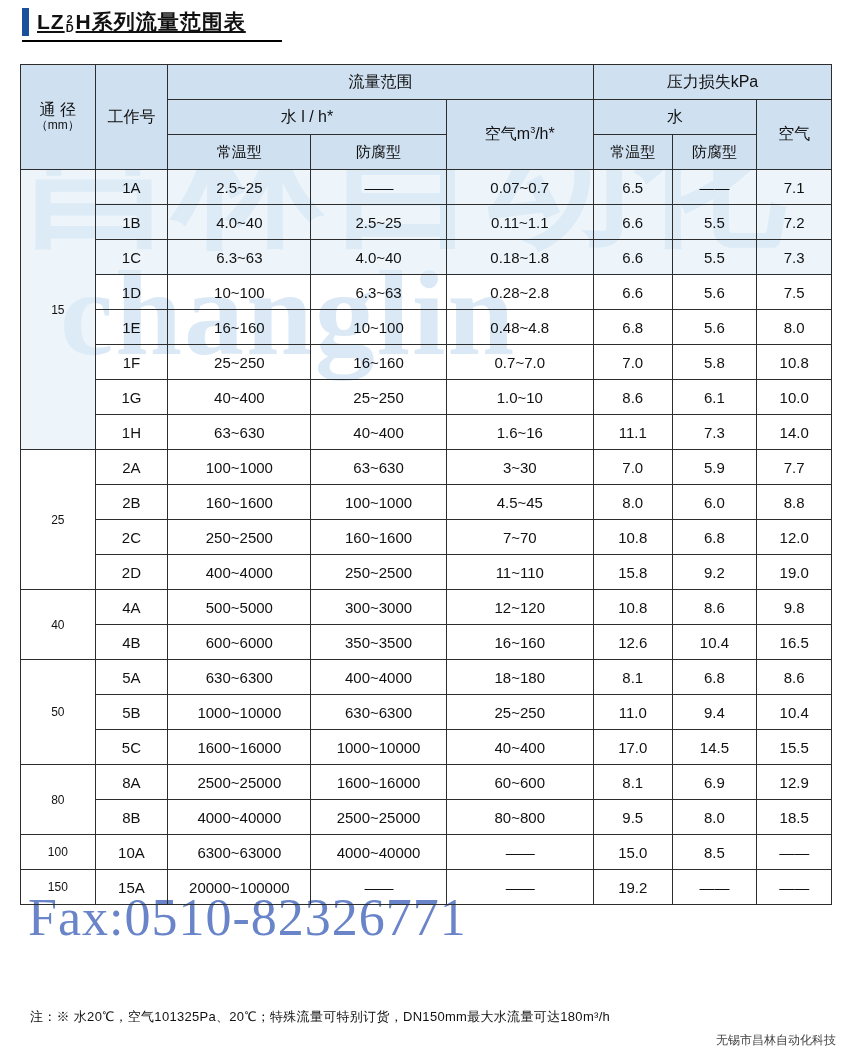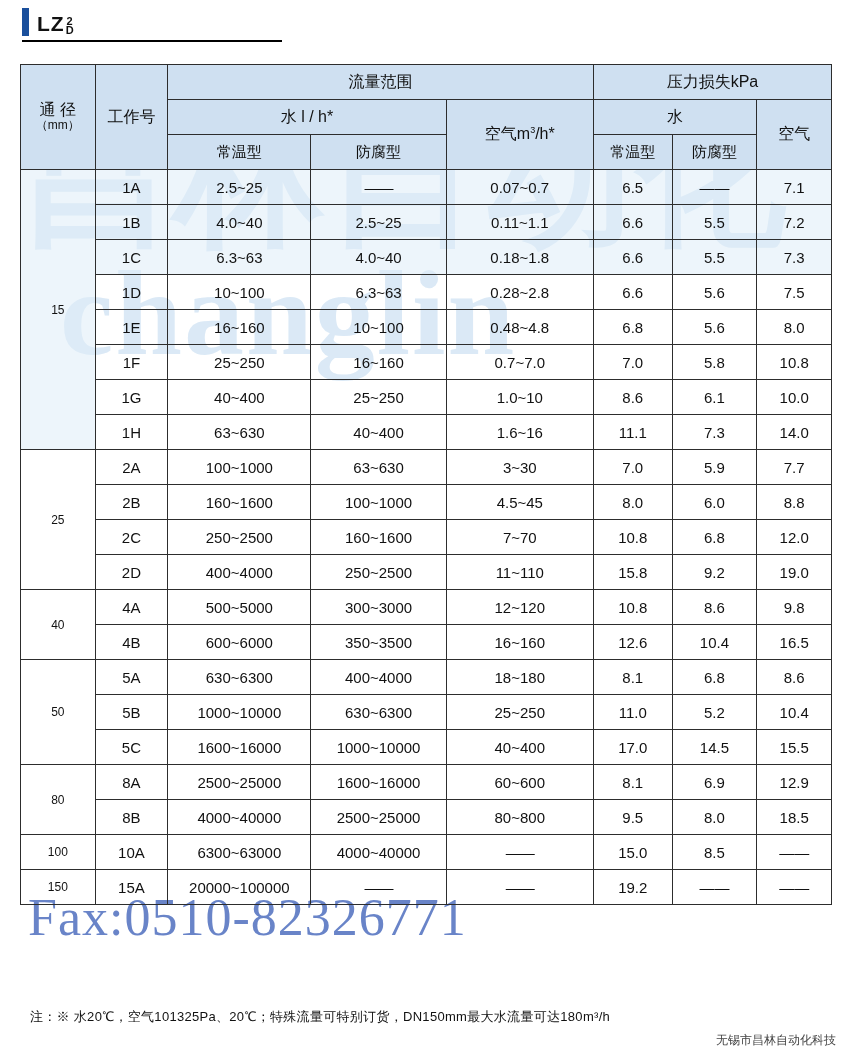--- a/index.html
+++ b/index.html
@@ -85,20 +85,21 @@
     height: 28px;
     background: #1a4f9c;
     margin-right: 8px;
   }
   .title-text {
     font-size: 21px;
     font-weight: bold;
     letter-spacing: 1px;
     font-family: "Liberation Sans", sans-serif;
     white-space: nowrap;
+    text-decoration: underline;
   }
   .title-text .sub-stack {
     display: inline-flex;
     flex-direction: column;
     align-items: center;
     line-height: .85;
     font-size: 11px;
     font-weight: bold;
     vertical-align: middle;
     position: relative;
@@ -194,21 +195,21 @@
   <div class="wm-fax">Fax:0510-82326771</div>
 </div>
 
 <div class="title-wrap">
   <div class="title-bar">
     <div class="title-accent"></div>
     <div class="title-text">
       <span>LZ</span><span class="sub-stack">
           <span>2</span>
           <span>D</span>
-        </span>
+        </span><span>H系列流量范围表</span>
     </div>
   </div>
 </div>
 
 <div class="table-zone">
   <table class="flowtable">
     <colgroup>
       <col style="width:74px">
       <col style="width:72px">
       <col style="width:142px">
@@ -385,21 +386,21 @@
           <td class="c-loss">8.1</td>
           <td class="c-loss">6.8</td>
           <td class="c-air">8.6</td>
         </tr>
         <tr>
           <td class="c-code">5B</td>
           <td class="c-val">1000~10000</td>
           <td class="c-val">630~6300</td>
           <td class="c-val">25~250</td>
           <td class="c-loss">11.0</td>
-          <td class="c-loss">5.2</td>
+          <td class="c-loss">9.4</td>
           <td class="c-air">10.4</td>
         </tr>
         <tr>
           <td class="c-code">5C</td>
           <td class="c-val">1600~16000</td>
           <td class="c-val">1000~10000</td>
           <td class="c-val">40~400</td>
           <td class="c-loss">17.0</td>
           <td class="c-loss">14.5</td>
           <td class="c-air">15.5</td>

